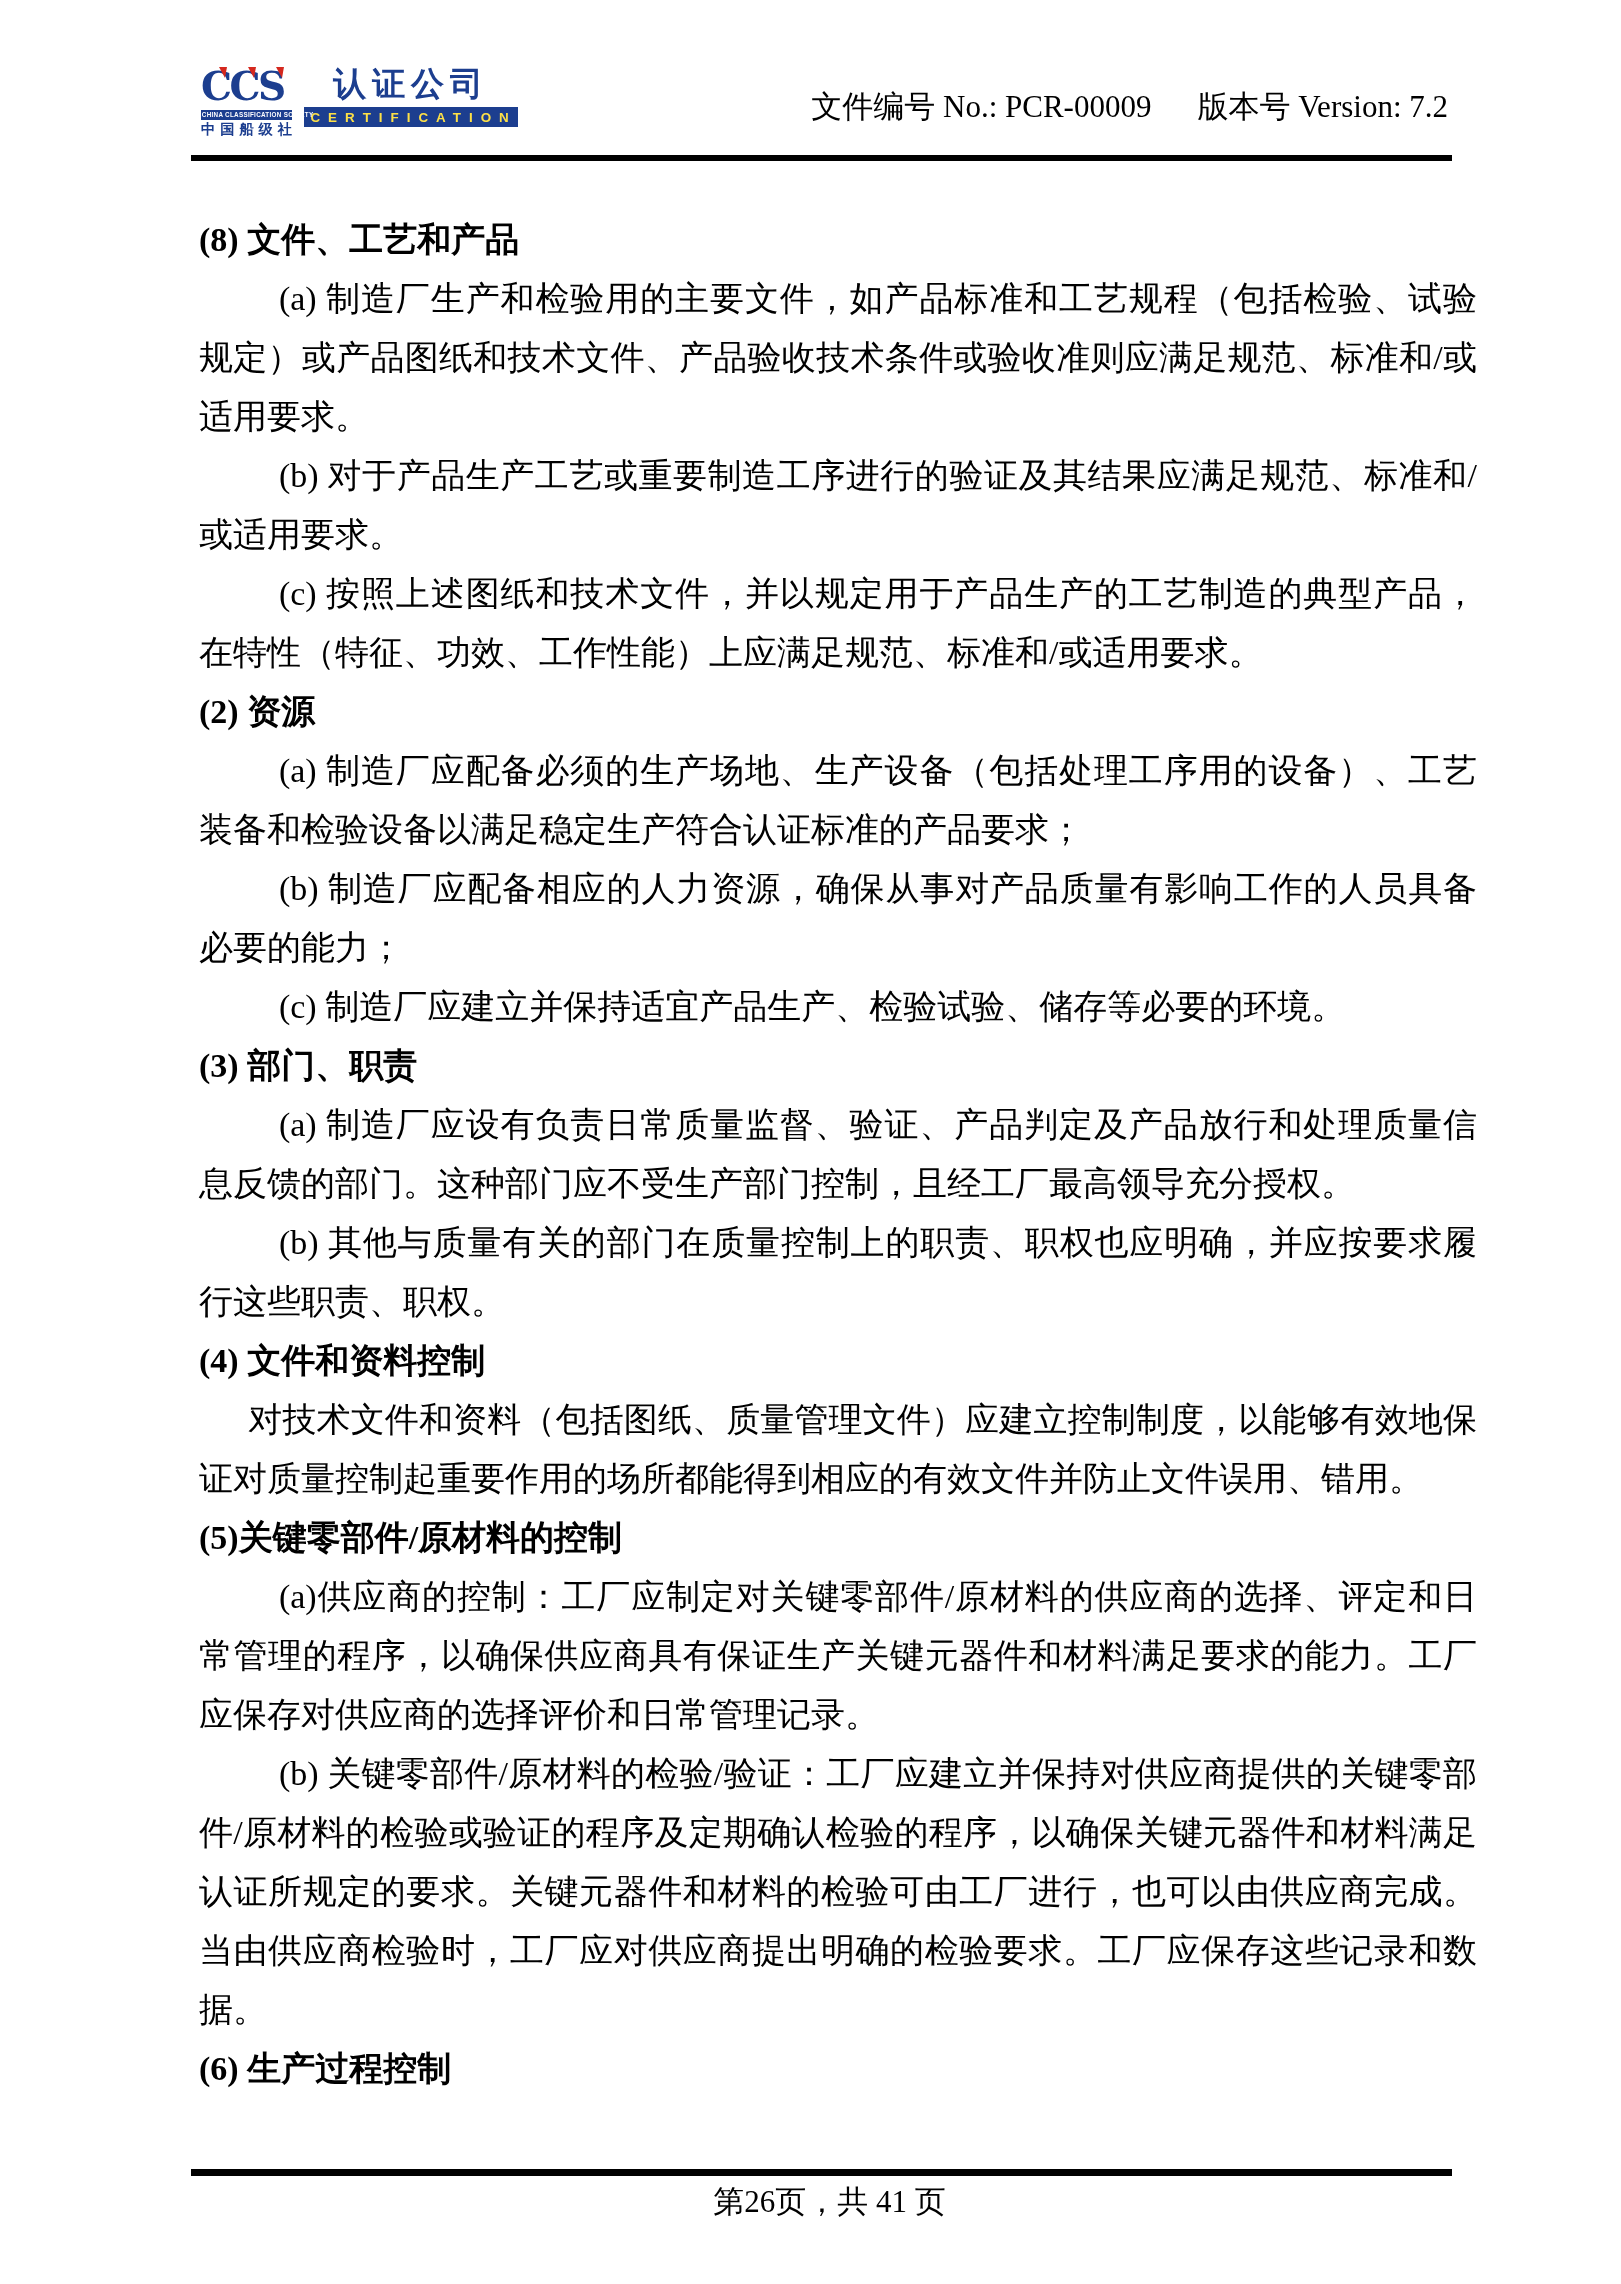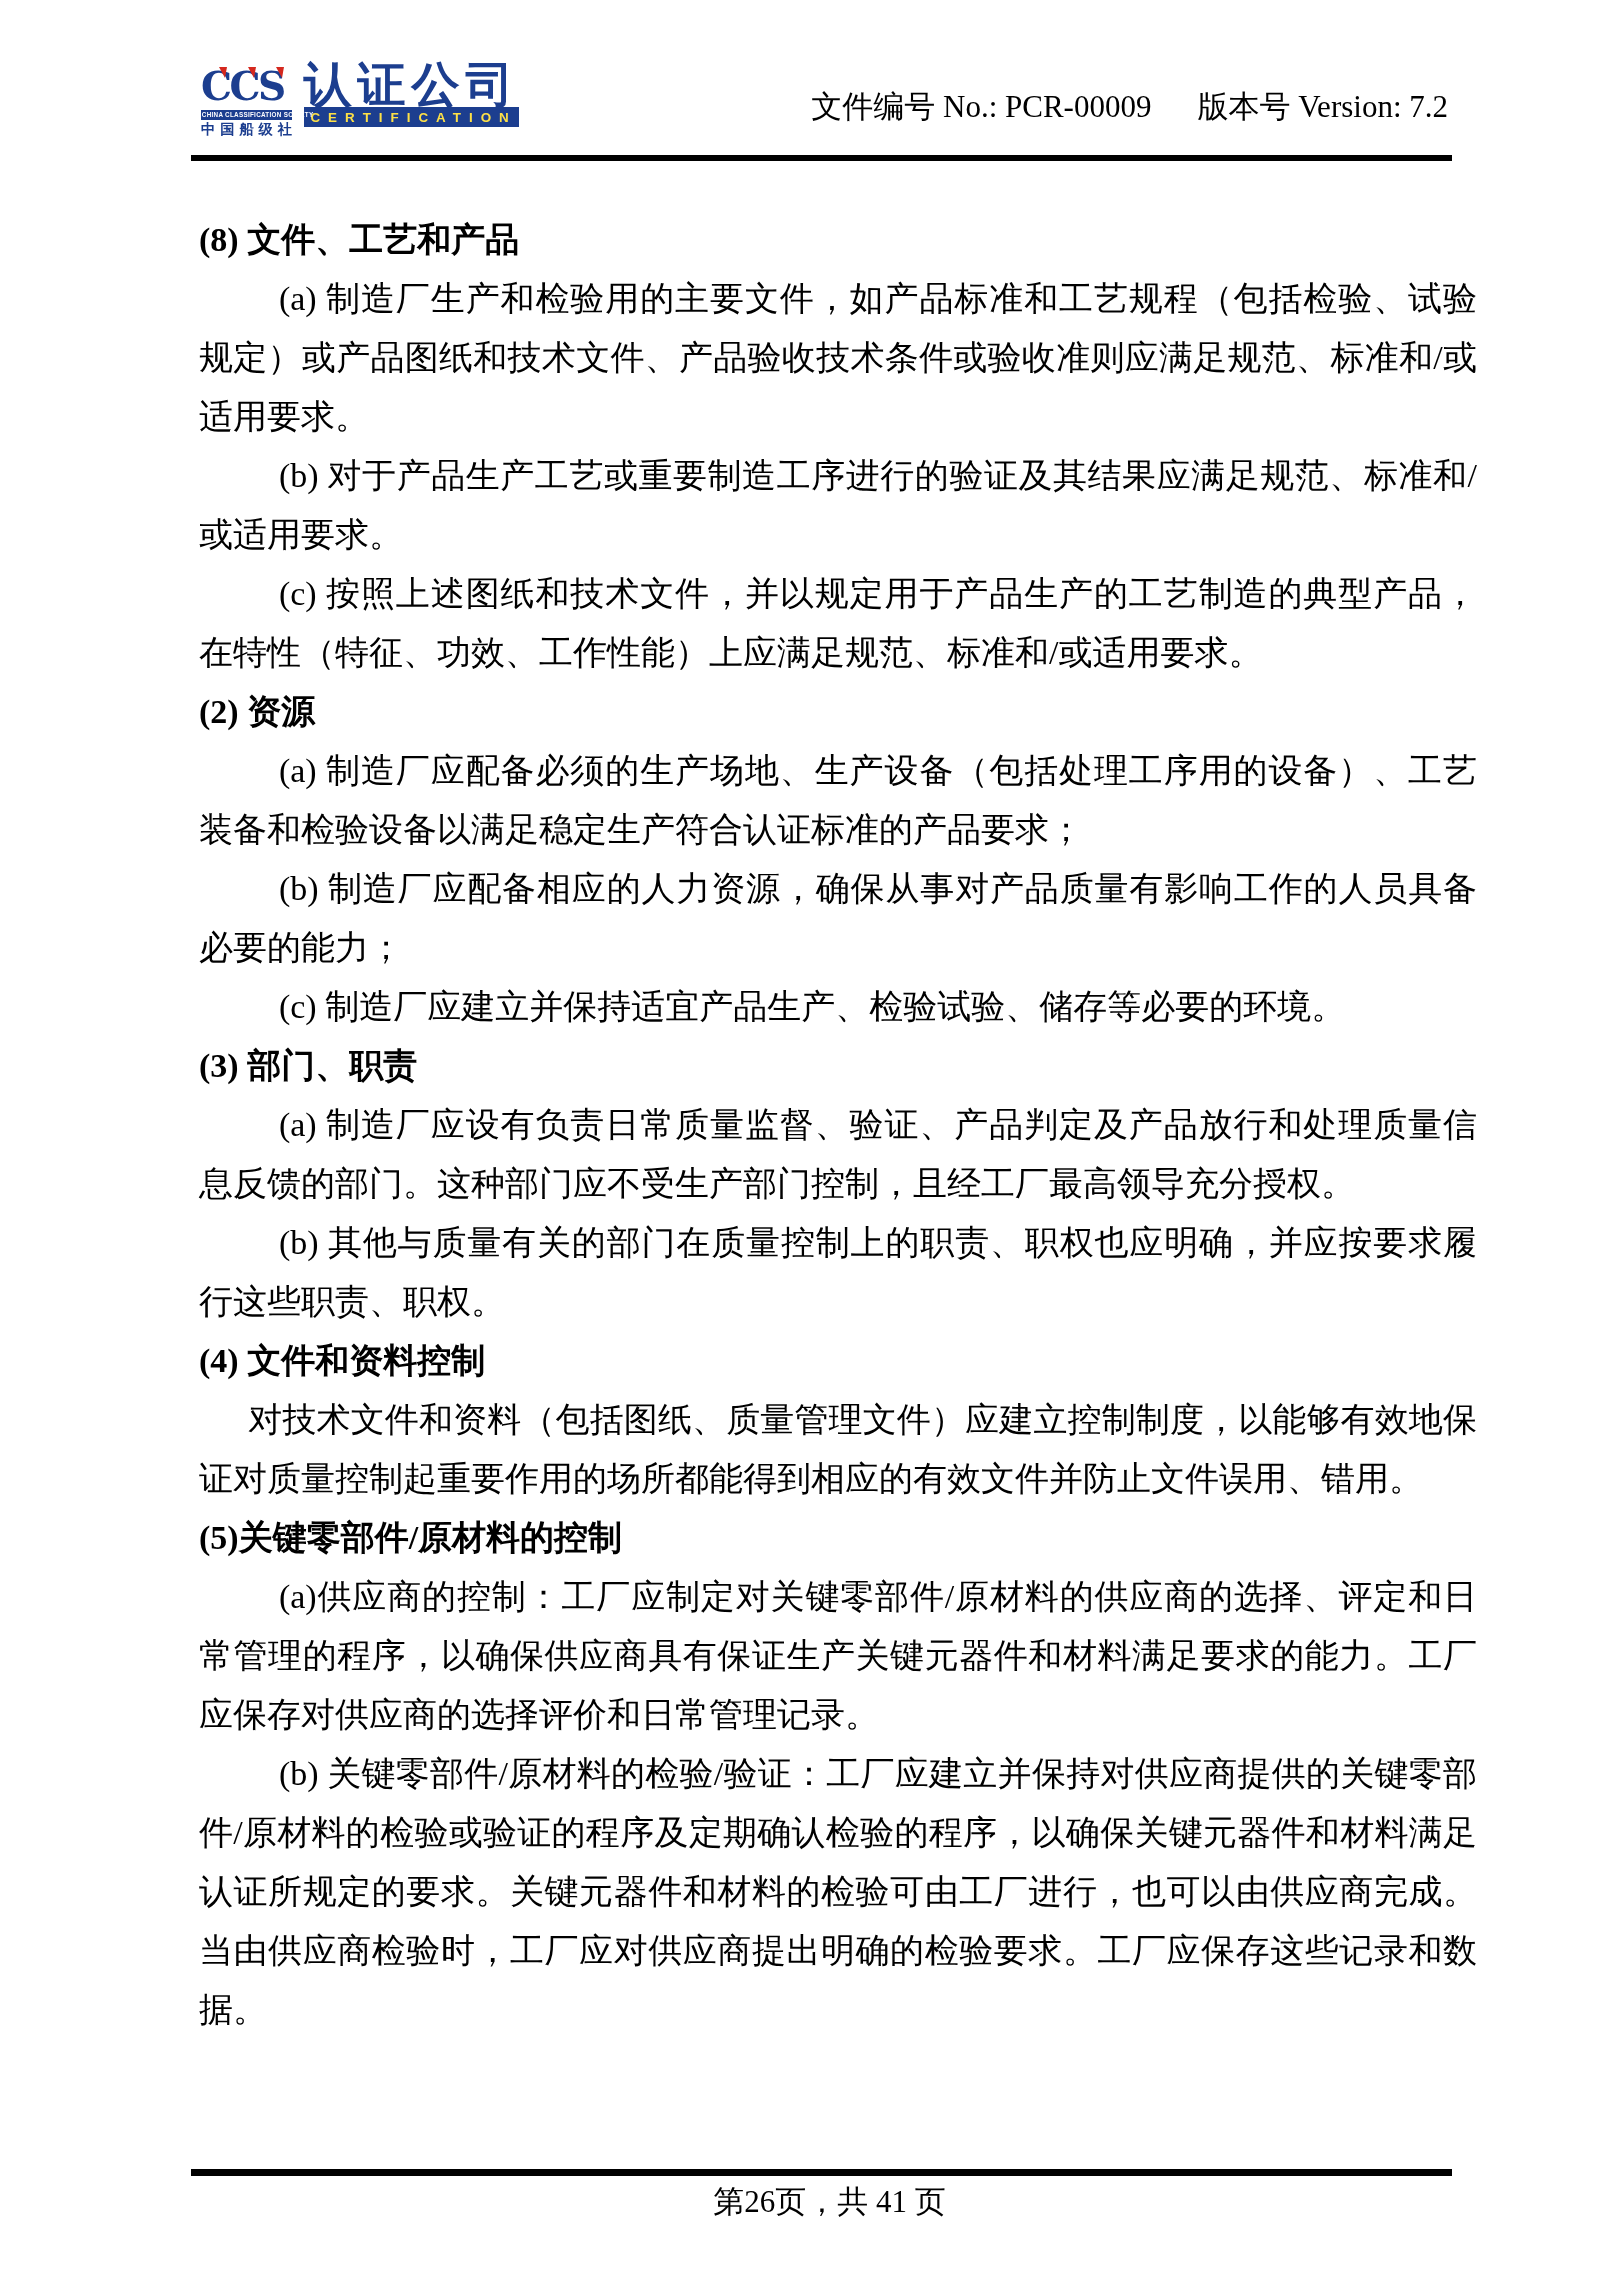--- a/index.html
+++ b/index.html
@@ -31,22 +31,23 @@
     margin-top:2.5px;background:var(--brand-blue);color:#fff;
     font-family:"Liberation Sans","DejaVu Sans",sans-serif;font-weight:bold;
     font-size:6.3px;letter-spacing:0.3px;text-align:center;padding:1.7px 0.8px;white-space:nowrap;
   }
   .society-cn{
     margin-top:1.7px;display:flex;justify-content:space-between;
     color:var(--brand-blue);font-weight:bold;font-size:14.2px;line-height:15px;
   }
   .logo-right{display:flex;flex-direction:column;}
   .company-cn{
-    color:var(--brand-blue);font-weight:bold;font-size:48px;line-height:39px;letter-spacing:5.9px;
+    color:var(--brand-blue);font-weight:bold;font-size:33px;line-height:39px;letter-spacing:5.9px;
     font-family:"Liberation Serif",serif;
+    text-align:center;
   }
   .cert-bar{
     margin-top:3.4px;background:var(--brand-blue);color:#fde047;
     font-family:"Liberation Sans","DejaVu Sans",sans-serif;font-weight:bold;
     font-size:13.4px;letter-spacing:8px;padding:2.5px 1.7px 2.5px 6.7px;white-space:nowrap;align-self:stretch;
   }
   .header-meta{
     position:absolute;top:89px;right:174px;font-size:31px;line-height:35px;white-space:nowrap;
   }
   .header-meta .version{margin-left:46px;margin-top:8px;}
@@ -110,17 +111,18 @@
     <p class="blk para">(b) 制造厂应配备相应的人力资源，确保从事对产品质量有影响工作的人员具备必要的能力；</p>
     <p class="blk para">(c) 制造厂应建立并保持适宜产品生产、检验试验、储存等必要的环境。</p>
     <p class="blk heading">(3) 部门、职责</p>
     <p class="blk para">(a) 制造厂应设有负责日常质量监督、验证、产品判定及产品放行和处理质量信息反馈的部门。这种部门应不受生产部门控制，且经工厂最高领导充分授权。</p>
     <p class="blk para">(b) 其他与质量有关的部门在质量控制上的职责、职权也应明确，并应按要求履行这些职责、职权。</p>
     <p class="blk heading">(4) 文件和资料控制</p>
     <p class="blk para-sm">对技术文件和资料（包括图纸、质量管理文件）应建立控制制度，以能够有效地保证对质量控制起重要作用的场所都能得到相应的有效文件并防止文件误用、错用。</p>
     <p class="blk heading">(5)关键零部件/原材料的控制</p>
     <p class="blk para">(a)供应商的控制：工厂应制定对关键零部件/原材料的供应商的选择、评定和日常管理的程序，以确保供应商具有保证生产关键元器件和材料满足要求的能力。工厂应保存对供应商的选择评价和日常管理记录。</p>
     <p class="blk para">(b) 关键零部件/原材料的检验/验证：工厂应建立并保持对供应商提供的关键零部件/原材料的检验或验证的程序及定期确认检验的程序，以确保关键元器件和材料满足认证所规定的要求。关键元器件和材料的检验可由工厂进行，也可以由供应商完成。当由供应商检验时，工厂应对供应商提出明确的检验要求。工厂应保存这些记录和数据。</p>
+    <p class="blk heading">(6) 生产过程控制</p>
   </div>
 
 <div class="rule rule-bottom"></div>
 <div class="page-footer">第26页，共 41 页</div>
 
 
 </body></html>

